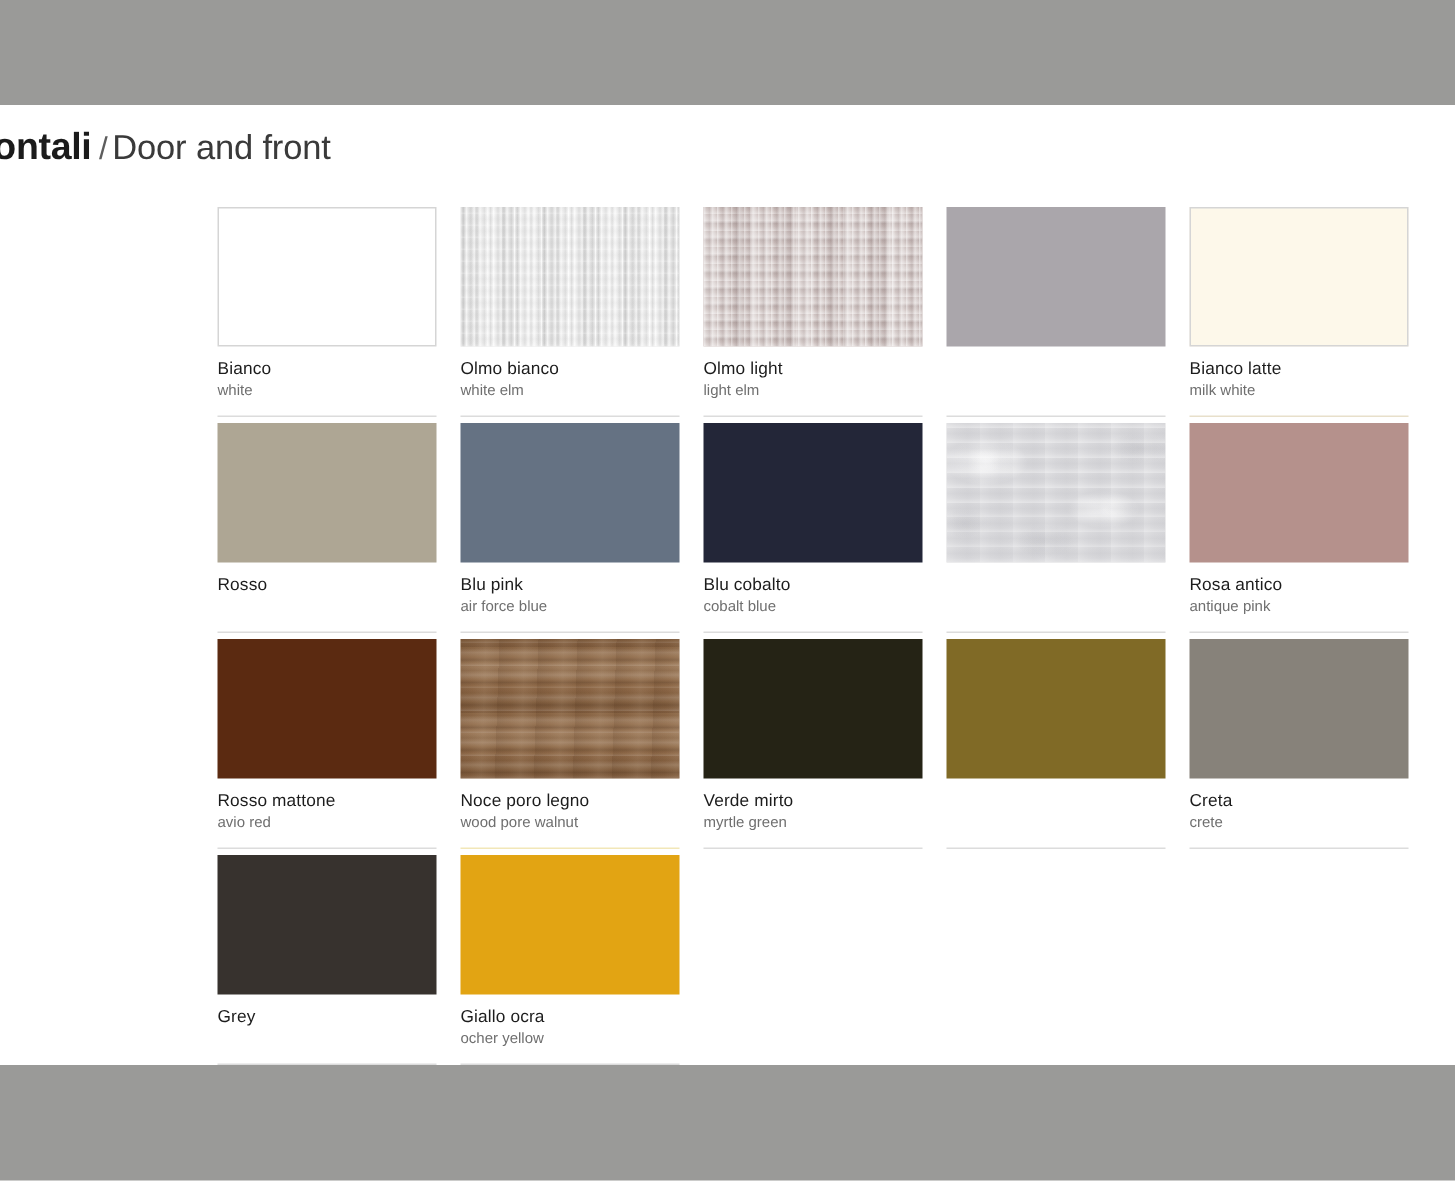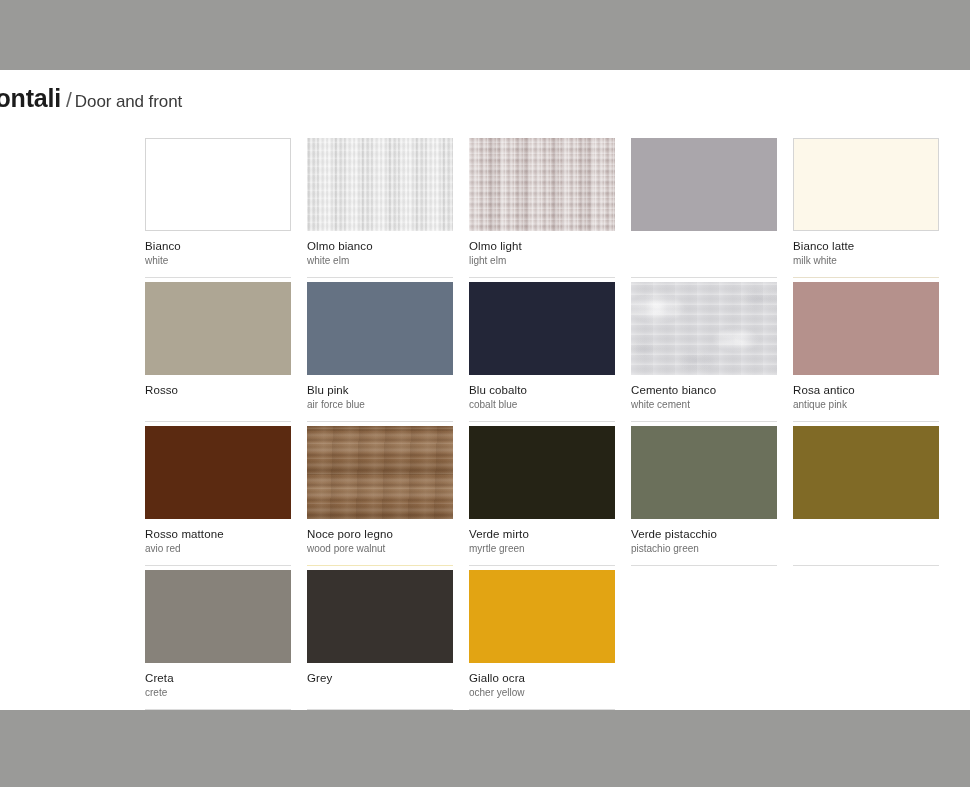--- a/index.html
+++ b/index.html
@@ -45,21 +45,21 @@
     color: #1b1b1b;
     letter-spacing: -0.2px;
   }
   .title-sep {
     font-size: 21px;
     color: #5d5d5d;
     font-weight: 400;
     margin: 0 3px 0 5px;
   }
   .title-sub {
-    font-size: 17px;
+    font-size: 23px;
     color: #3a3a3a;
     font-weight: 400;
     letter-spacing: -0.1px;
   }
 
   .grid {
     position: absolute;
     top: 68px;
     left: 145px;
     width: 800px;
@@ -281,24 +281,20 @@
       <div class="cell">
         <div class="swatch" style="background: rgb(35, 38, 56);"></div>
         <div class="labels">
           <div class="name">Blu cobalto</div>
           <div class="trans">cobalt blue</div>
         </div>
         <div class="rule" style="background: rgb(220, 220, 220);"></div>
       </div>
       <div class="cell">
         <div class="swatch tex-concrete" style="background: rgb(217, 217, 220);"></div>
-        <div class="labels">
-          <div class="name">Cemento bianco</div>
-          <div class="trans">white cement</div>
-        </div>
         <div class="rule" style="background: rgb(220, 220, 220);"></div>
       </div>
       <div class="cell">
         <div class="swatch" style="background: rgb(181, 145, 140);"></div>
         <div class="labels">
           <div class="name">Rosa antico</div>
           <div class="trans">antique pink</div>
         </div>
         <div class="rule" style="background: rgb(220, 220, 220);"></div>
       </div>
@@ -320,28 +316,20 @@
       </div>
       <div class="cell">
         <div class="swatch" style="background: rgb(37, 35, 21);"></div>
         <div class="labels">
           <div class="name">Verde mirto</div>
           <div class="trans">myrtle green</div>
         </div>
         <div class="rule" style="background: rgb(220, 220, 220);"></div>
       </div>
       <div class="cell">
-        <div class="swatch" style="background: rgb(107, 112, 91);"></div>
-        <div class="labels">
-          <div class="name">Verde pistacchio</div>
-          <div class="trans">pistachio green</div>
-        </div>
-        <div class="rule" style="background: rgb(220, 220, 220);"></div>
-      </div>
-      <div class="cell">
         <div class="swatch" style="background: rgb(128, 106, 38);"></div>
         <div class="rule" style="background: rgb(220, 220, 220);"></div>
       </div>
       <div class="cell">
         <div class="swatch" style="background: rgb(135, 130, 122);"></div>
         <div class="labels">
           <div class="name">Creta</div>
           <div class="trans">crete</div>
         </div>
         <div class="rule" style="background: rgb(220, 220, 220);"></div>

